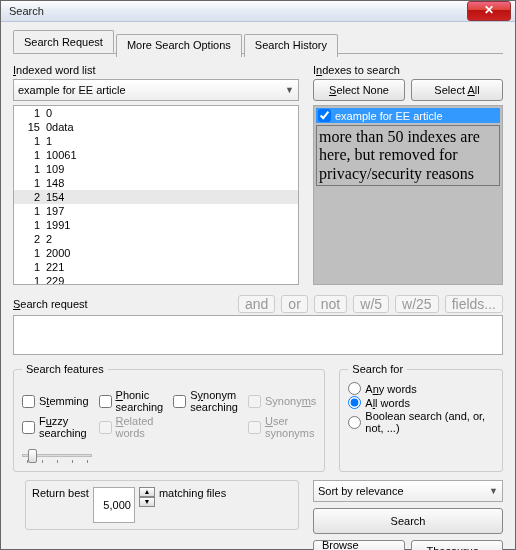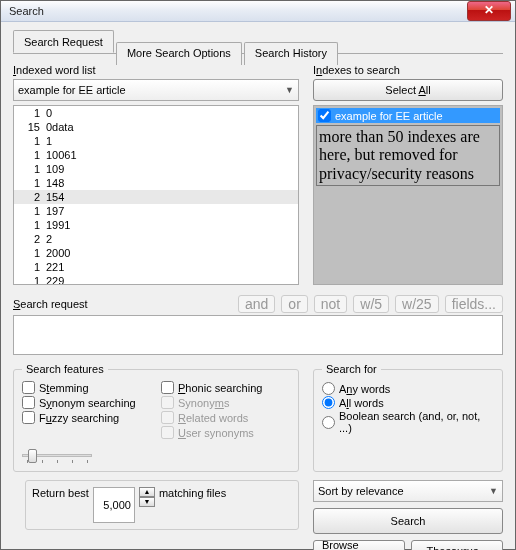--- a/index.html
+++ b/index.html
@@ -3,21 +3,21 @@
 <meta charset="utf-8">
 <style>
 * { box-sizing: border-box; font-family: "Segoe UI", Tahoma, sans-serif; font-size: 11px; }
 body { margin: 0; background: #fff; }
 .window { width: 516px; height: 550px; border: 1px solid #666; background: #f0f0f0; display: flex; flex-direction: column; box-shadow: 2px 2px 8px rgba(0,0,0,0.3); }
 .titlebar { height: 30px; background: linear-gradient(to bottom, #fdfdfe, #e8edf5 45%, #d9e1ee); display: flex; align-items: center; padding: 0 4px 0 8px; border-bottom: 1px solid #b8c4d8; }
 .titlebar .title { flex: 1; color: #222; }
 .close-btn { width: 44px; height: 20px; background: linear-gradient(to bottom, #e68 0%, #d43 45%, #b11 46%, #c22 100%); border: 1px solid #933; border-radius: 3px; color: #fff; text-align: center; line-height: 16px; font-weight: bold; cursor: pointer; font-size: 12px; }
 .body { flex: 1; padding: 8px 12px 12px; display: flex; flex-direction: column; }
 .tabs { display: flex; border-bottom: 1px solid #aaa; }
-.tab { padding: 4px 10px; border: 1px solid #aaa; border-bottom: none; background: #f0f0f0; margin-right: 2px; border-radius: 2px 2px 0 0; cursor: pointer; position: relative; top: 12px; }
+.tab { padding: 4px 10px; border: 1px solid #aaa; border-bottom: none; background: #f0f0f0; margin-right: 2px; border-radius: 2px 2px 0 0; cursor: pointer; position: relative; top: 4px; }
 .tab.active { background: #f0f0f0; border-bottom: 1px solid #f0f0f0; top: 0; padding-top: 5px; }
 .content { padding-top: 10px; flex: 1; display: flex; flex-direction: column; }
 .row1 { display: flex; gap: 14px; }
 .col-left { flex: 1; }
 .col-right { width: 190px; }
 .lbl { display: block; margin-bottom: 3px; }
 .lbl u { text-decoration: underline; }
 .combo { width: 100%; height: 22px; border: 1px solid #aaa; background: linear-gradient(#fff,#eee); padding: 2px 4px; display: flex; align-items: center; justify-content: space-between; cursor: pointer; }
 .combo .arrow { font-size: 9px; color: #555; }
 .btn { height: 22px; border: 1px solid #888; background: linear-gradient(#fdfdfd,#e3e3e3); border-radius: 3px; padding: 0 8px; cursor: pointer; display: inline-flex; align-items: center; justify-content: center; }
@@ -32,21 +32,21 @@
 .idx-item input { margin: 0; }
 .overlay-note { margin-top: 2px; background: #bfbfbf; color: #000; font-size: 16px; font-family: "Times New Roman", serif; line-height: 1.15; padding: 2px; border: 1px solid #777; }
 .sr-row { margin-top: 10px; display: flex; align-items: center; gap: 6px; }
 .sr-row .lbl2 { flex: 0 0 auto; }
 .op-btn { height: 18px; border: 1px solid #ccc; background: #f5f5f5; border-radius: 3px; padding: 0 6px; color: #999; font-size: 14px; cursor: pointer; text-align: right; }
 .sr-box { margin-top: 2px; width: 100%; height: 40px; border: 1px solid #aaa; background: #fff; resize: none; }
 .row3 { margin-top: 8px; display: flex; gap: 14px; }
 fieldset { border: 1px solid #ccc; border-radius: 3px; padding: 6px 8px 8px; margin: 0; }
 legend { padding: 0 4px; }
 .features { flex: 1; }
-.feat-grid { display: grid; grid-template-columns: 1fr 1fr; gap: 2px 10px; }
+.feat-grid { display: grid; grid-template-columns: 1fr 1fr 1fr 1fr; gap: 2px 10px; margin-top: 8px; }
 .chk { display: flex; align-items: center; gap: 4px; }
 .chk.disabled { color: #999; }
 .chk input { margin: 0; }
 .slider { margin-top: 6px; width: 70px; height: 18px; position: relative; }
 .slider .track { position: absolute; top: 9px; left: 0; right: 0; height: 3px; background: #ddd; border: 1px solid #bbb; }
 .slider .thumb { position: absolute; top: 4px; left: 6px; width: 9px; height: 14px; background: linear-gradient(#fff,#ddd); border: 1px solid #888; border-radius: 2px; }
 .slider .tick { position: absolute; bottom: 0; width: 1px; height: 3px; background: #888; }
 .searchfor { width: 190px; }
 .radio { display: flex; align-items: center; gap: 4px; margin: 1px 0; }
 .radio input { margin: 0; }
@@ -133,20 +133,23 @@
             <div class="wordlist-row">
                 <span class="c1">1</span>
                 <span>229</span>
               </div>
           </div>
         </div>
         <div class="col-right">
           <span class="lbl">I<u>n</u>dexes to search</span>
           <div class="btn-row">
             <div class="btn">
+                <span><u>S</u>elect None</span>
+              </div>
+            <div class="btn">
                 <span>Select <u>A</u>ll</span>
               </div>
           </div>
           <div class="indexlist">
             <div class="idx-item">
               <input type="checkbox" checked="" style="">
               <span>example for EE article</span>
             </div>
             <div class="overlay-note">more than 50 indexes are here, but removed for privacy/security reasons</div>
           </div>

